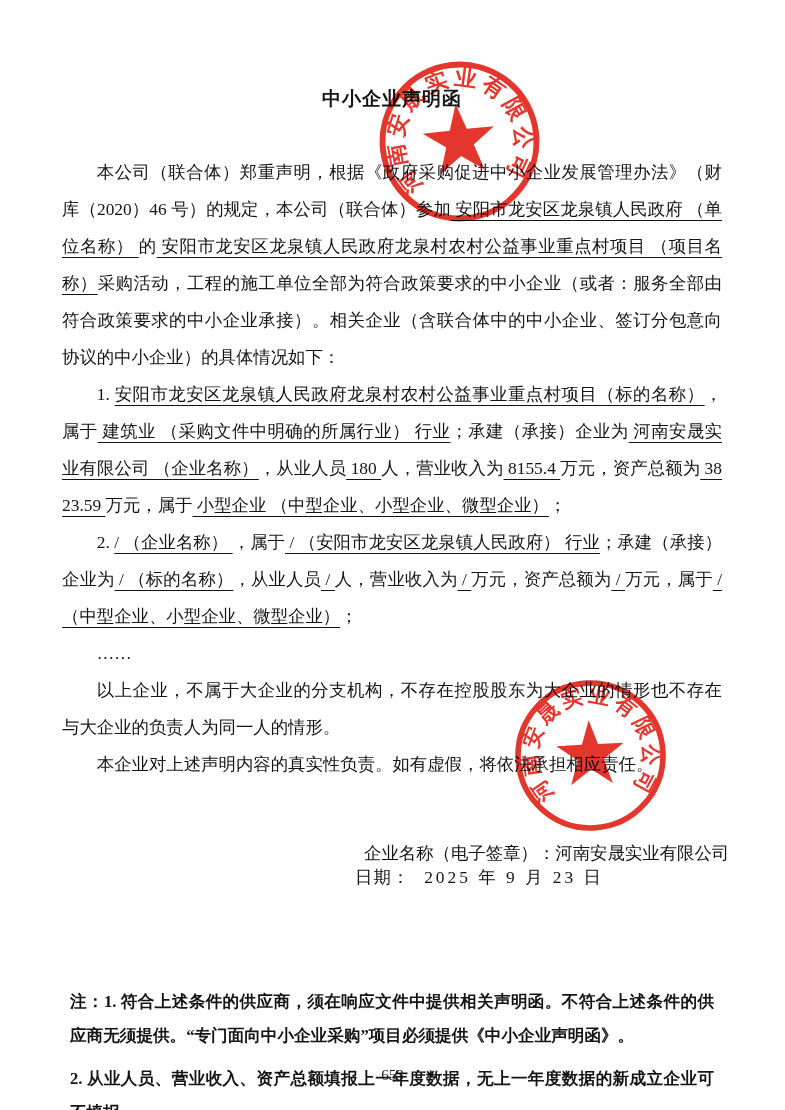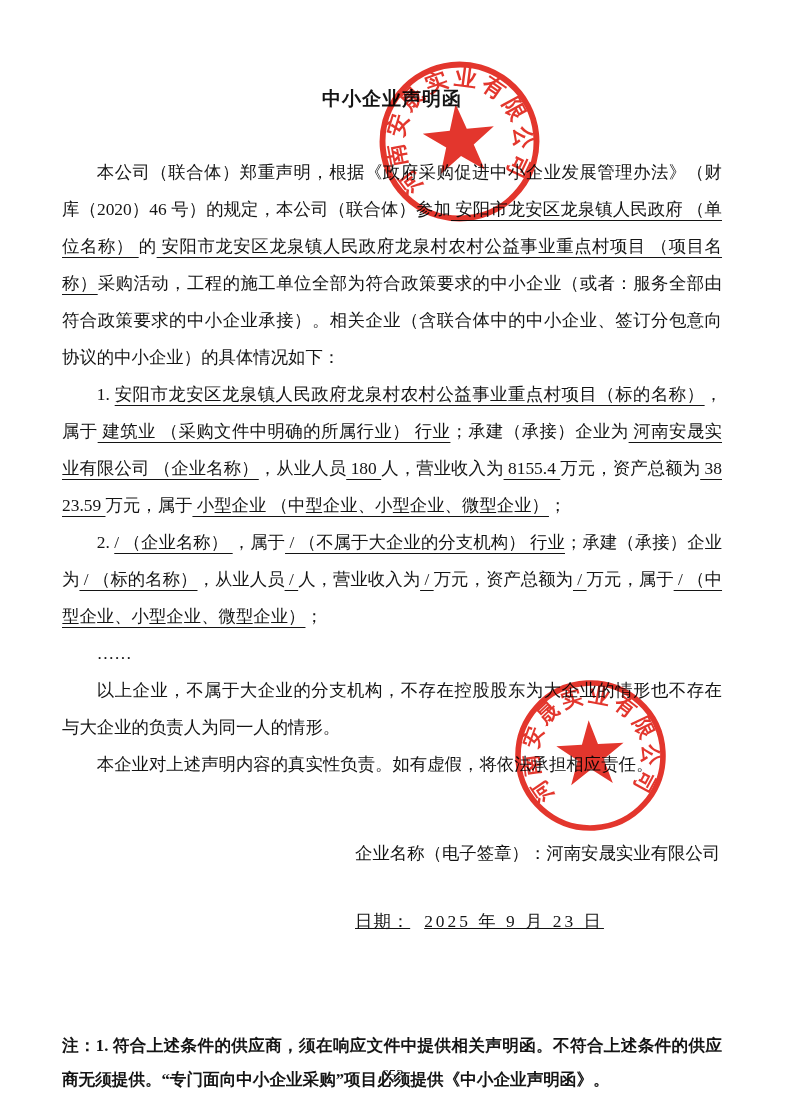--- a/index.html
+++ b/index.html
@@ -33,30 +33,30 @@
     text-indent: 2em;
     word-break: break-all;
   }
   .u { text-decoration: underline; text-underline-offset: 5px; text-decoration-thickness: 1px; }
   .signature-block {
     margin-top: 58px;
     margin-left: 293px;
     font-size: 17.4px;
     line-height: 24px;
   }
-  .signature-row { white-space: nowrap; }
-  .date-row { margin-top: 44px; white-space: nowrap; letter-spacing: 1px; text-decoration: underline; }
+  .signature-row { white-space: nowrap; margin-left: 9px; }
+  .date-row { white-space: nowrap; letter-spacing: 1px; }
   .date-row .date-value { margin-left: 14px; letter-spacing: 3px; }
   .notes {
     margin-top: 96px;
     font-weight: bold;
     font-size: 16.6px;
   }
   .notes p {
-    margin: 0;
+    margin: 8px;
     line-height: 34px;
     text-align: justify;
     word-break: break-all;
   }
   .notes p + p { margin-top: 9px; }
   .page-number {
     position: absolute;
     left: 0;
     right: 0;
     bottom: 26px;
@@ -88,21 +88,21 @@
 <body>
 
 <div class="page">
 
   <div class="content">
     <h1 class="doc-title">中小企业声明函</h1>
 
     <div class="body-text">
       <p><span>本公司（联合体）郑重声明，根据《政府采购促进中小企业发展管理办法》（财库（2020）46 号）的规定，本公司（联合体）参加</span><span class="u"> 安阳市龙安区龙泉镇人民政府 （单位名称） </span><span>的</span><span class="u"> 安阳市龙安区龙泉镇人民政府龙泉村农村公益事业重点村项目 （项目名称）</span><span>采购活动，工程的施工单位全部为符合政策要求的中小企业（或者：服务全部由符合政策要求的中小企业承接）。相关企业（含联合体中的中小企业、签订分包意向协议的中小企业）的具体情况如下：</span></p>
       <p><span>1. </span><span class="u">安阳市龙安区龙泉镇人民政府龙泉村农村公益事业重点村项目（标的名称）</span><span>，属于</span><span class="u"> 建筑业 （采购文件中明确的所属行业） 行业</span><span>；承建（承接）企业为</span><span class="u"> 河南安晟实业有限公司 （企业名称）</span><span>，从业人员</span><span class="u"> 180 </span><span>人，营业收入为</span><span class="u"> 8155.4 </span><span>万元，资产总额为</span><span class="u"> 3823.59 </span><span>万元，属于</span><span class="u"> 小型企业 （中型企业、小型企业、微型企业）</span><span>；</span></p>
-      <p><span>2. </span><span class="u">/ （企业名称） </span><span>，属于</span><span class="u"> / （不属于大企业的分支机构） 行业</span><span>；承建（承接）企业为</span><span class="u"> / （标的名称）</span><span>，从业人员</span><span class="u"> / </span><span>人，营业收入为</span><span class="u"> / </span><span>万元，资产总额为</span><span class="u"> / </span><span>万元，属于</span><span class="u"> / （中型企业、小型企业、微型企业）</span><span>；</span></p>
+      <p><span>2. </span><span class="u">/ （企业名称） </span><span>，属于</span><span class="u"> / （安阳市龙安区龙泉镇人民政府） 行业</span><span>；承建（承接）企业为</span><span class="u"> / （标的名称）</span><span>，从业人员</span><span class="u"> / </span><span>人，营业收入为</span><span class="u"> / </span><span>万元，资产总额为</span><span class="u"> / </span><span>万元，属于</span><span class="u"> / （中型企业、小型企业、微型企业）</span><span>；</span></p>
       <p><span>……</span></p>
       <p><span>以上企业，不属于大企业的分支机构，不存在控股股东为大企业的情形也不存在与大企业的负责人为同一人的情形。</span></p>
       <p><span>本企业对上述声明内容的真实性负责。如有虚假，将依法承担相应责任。</span></p>
     </div>
 
     <div class="signature-block">
       <div class="signature-row">
         <span>企业名称（电子签章）：</span><span>河南安晟实业有限公司</span>
       </div>
       <div class="date-row">

